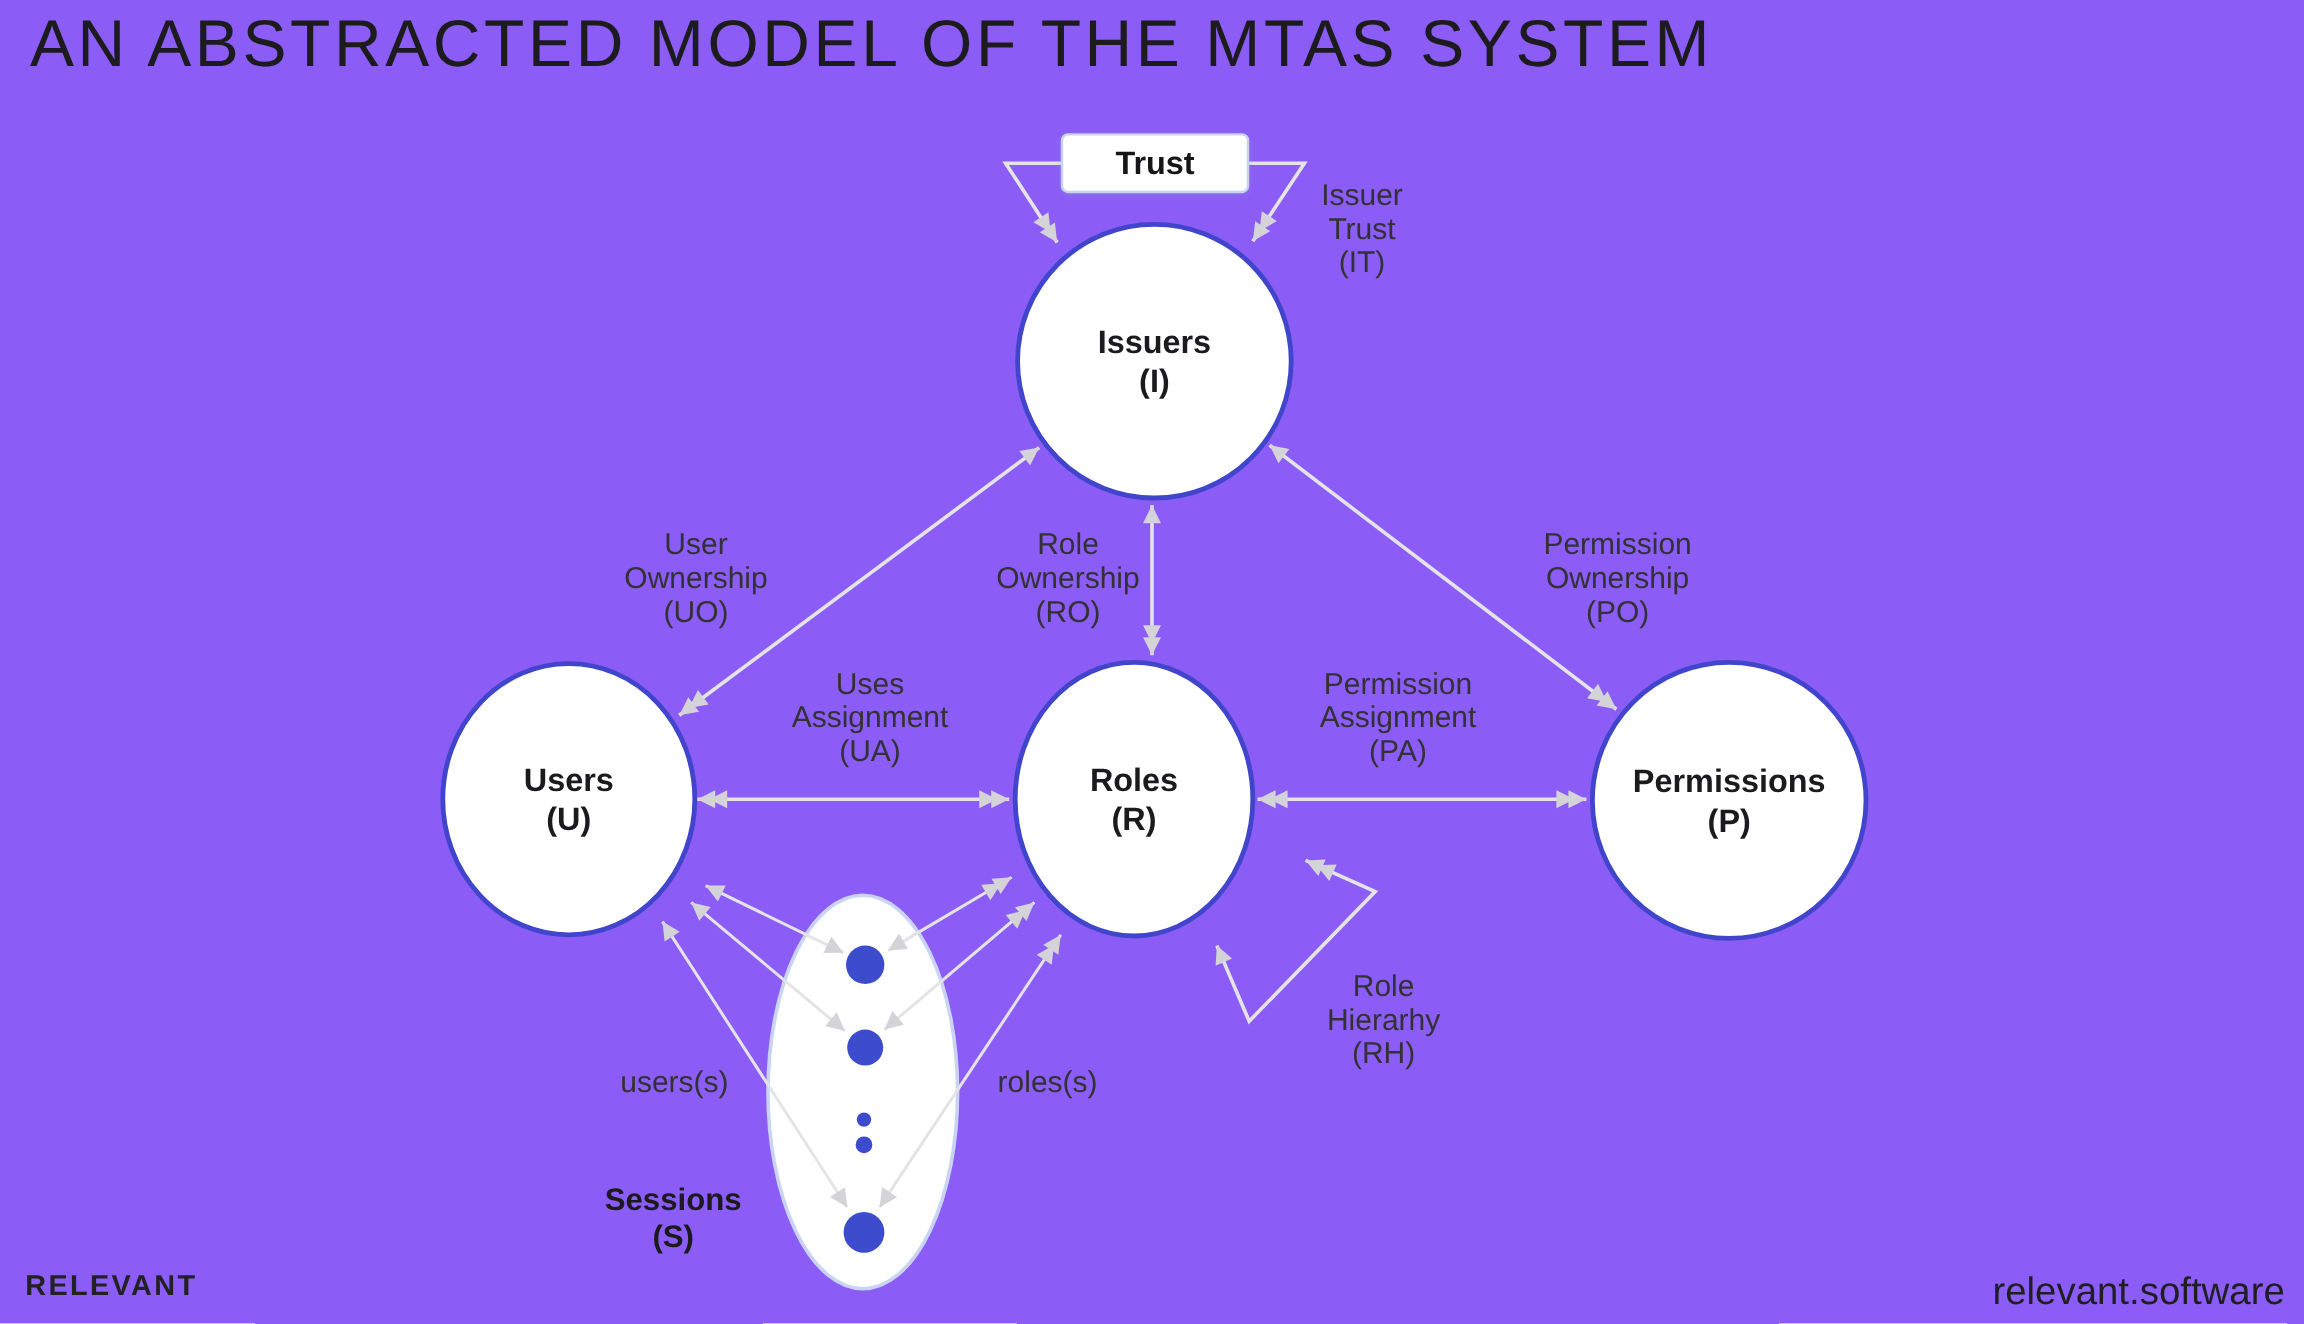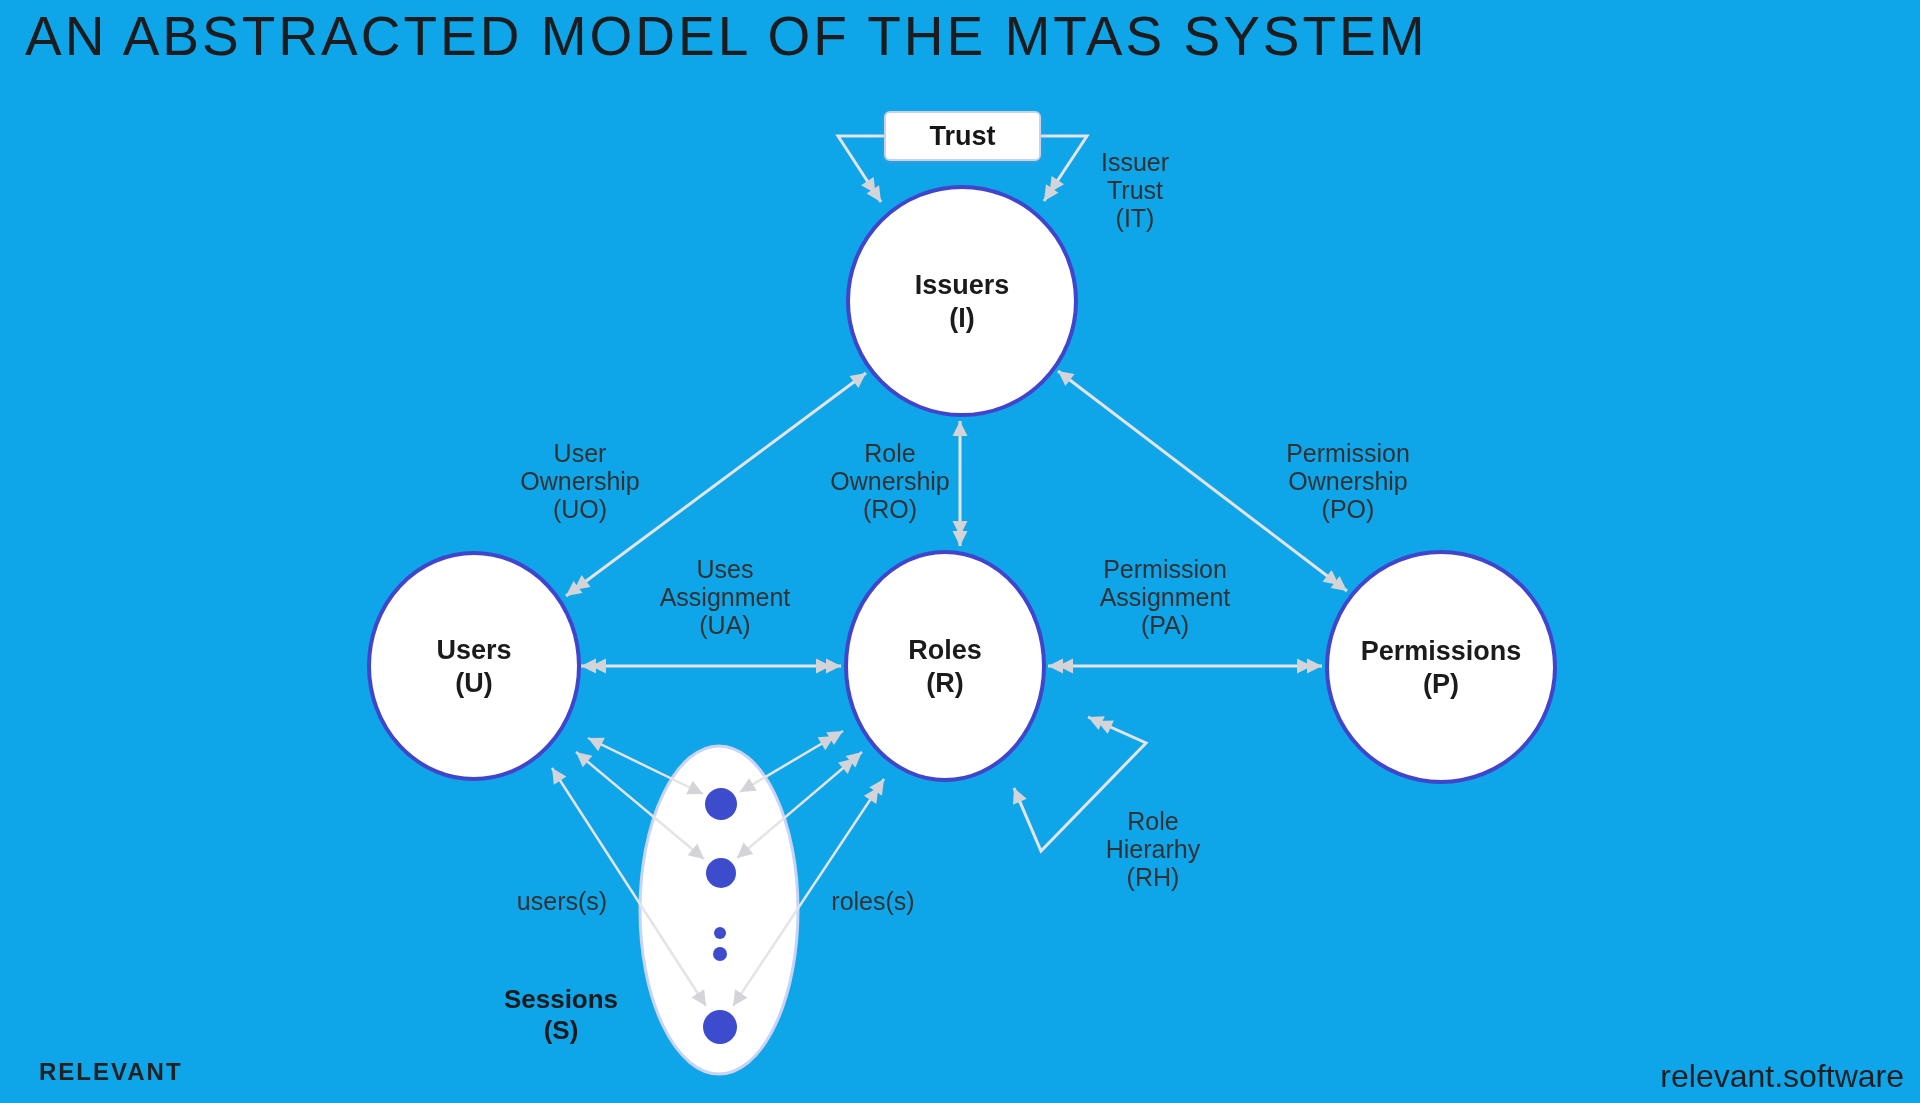--- a/index.html
+++ b/index.html
@@ -1,21 +1,21 @@
 <!DOCTYPE html>
 <html><head>
 <meta charset="utf-8">
 <style>
   html,body{margin:0;padding:0;background:#ffffff;}
-  #stage{position:relative;width:1920px;height:1103px;background:#0ea5e9;overflow:hidden;
+  #stage{position:relative;width:1920px;height:1103px;background:#8b5cf6;overflow:hidden;
          font-family:"Liberation Sans", sans-serif;}
   #title{position:absolute;left:25px;top:4px;margin:0;font-size:55px;font-weight:400;
          letter-spacing:3px;color:#1c1c1e;white-space:nowrap;}
   #diagram{position:absolute;left:0;top:0;}
-  #brand{position:absolute;left:39px;top:1058px;font-size:24px;font-weight:700;
+  #brand{position:absolute;left:21px;top:1058px;font-size:24px;font-weight:700;
          letter-spacing:2px;color:#222225;}
   #website{position:absolute;right:16px;top:1058px;font-size:32px;font-weight:400;
          color:#1f1f22;}
   text{font-family:"Liberation Sans", sans-serif;}
   .edge-line{fill:none;stroke:#e4e4e7;stroke-width:3;}
   .edge-line.thin{stroke-width:2.5;}
   .arrowhead{fill:#d3d3d8;stroke:none;}
   .node-ellipse{fill:#ffffff;stroke:#4145cc;stroke-width:4;}
   .session-ellipse{fill:#ffffff;stroke:#c9d3f4;stroke-width:3;}
   .session-dot{fill:#3c4ccd;stroke:none;}

